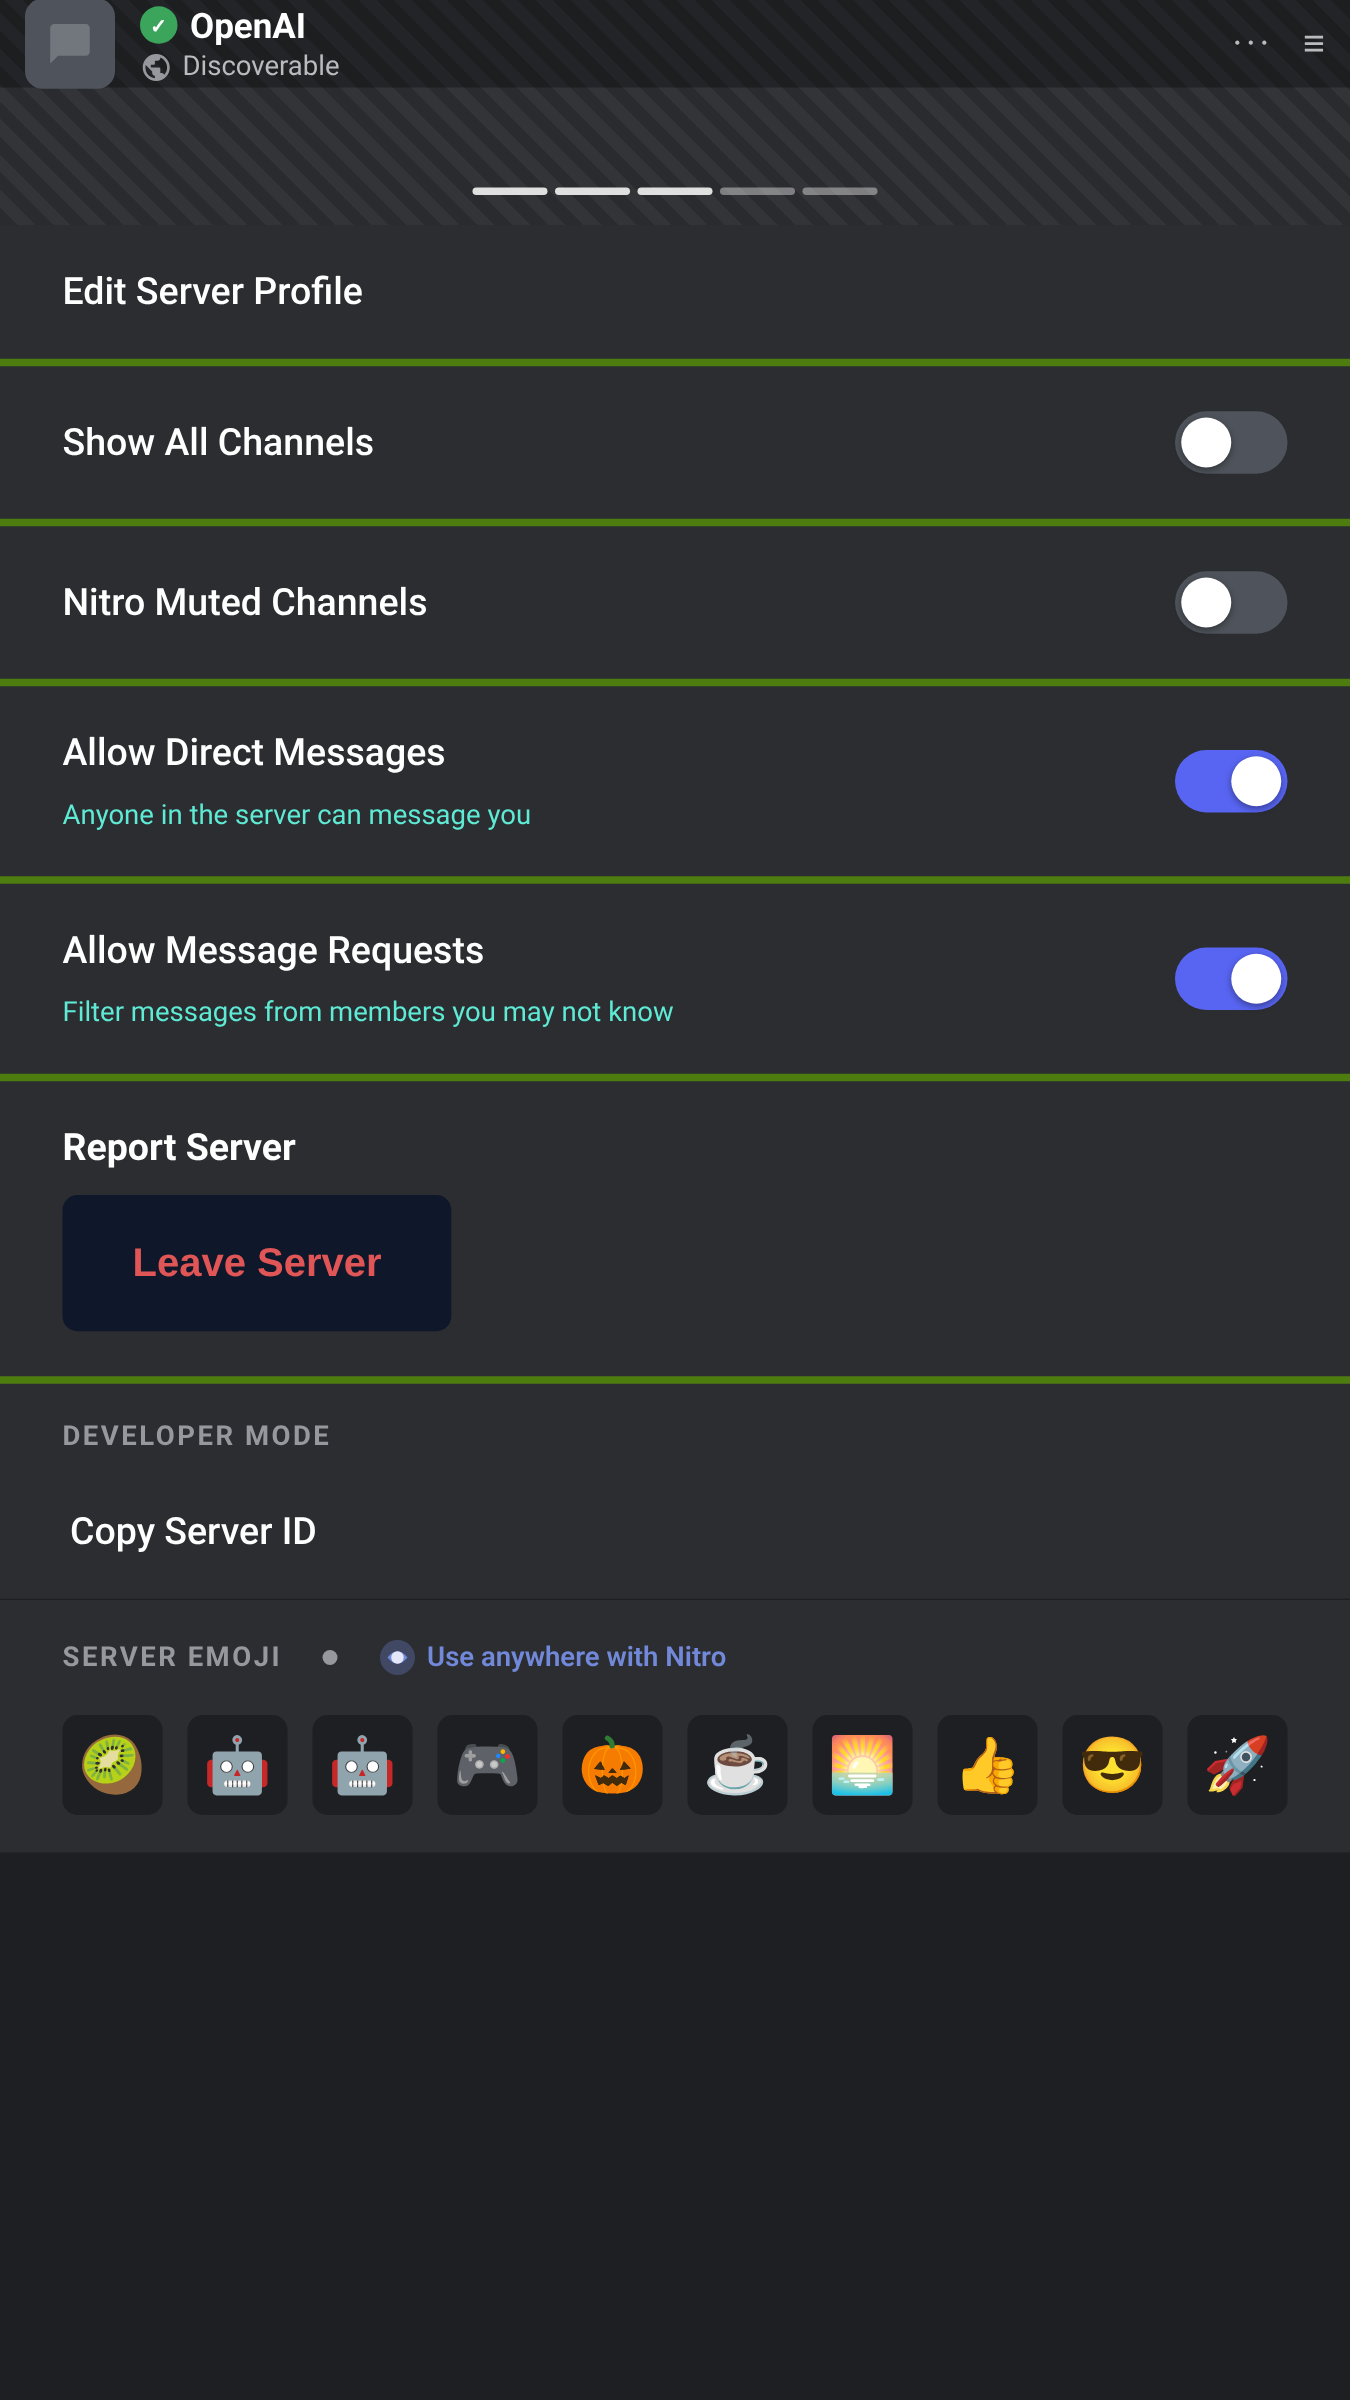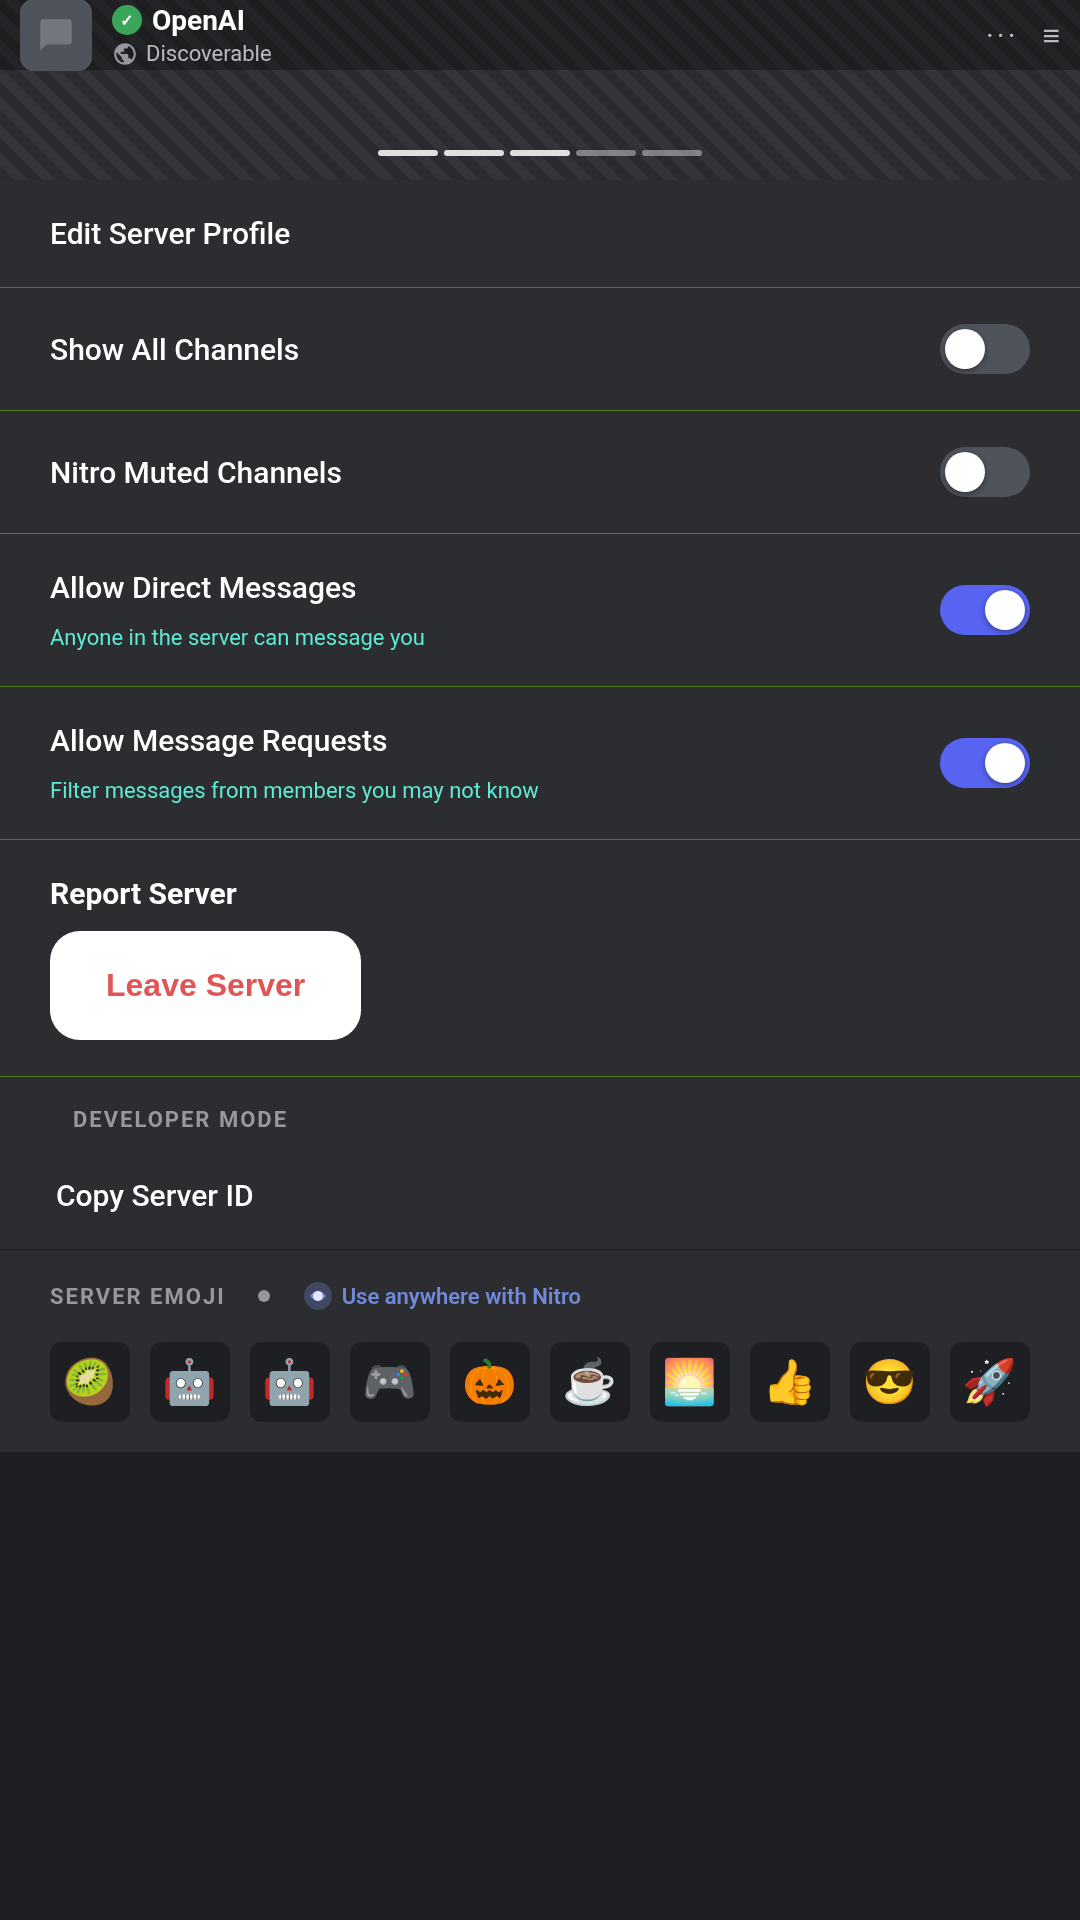--- a/index.html
+++ b/index.html
@@ -109,21 +109,21 @@
     }
 
     
     .content {
       background: #2b2d31;
       padding: 0;
     }
 
     .section {
       padding: 36px 50px;
-      border-bottom: 1px solid #4d7c0f;
+      border-bottom: 6px solid #4d7c0f;
     }
 
     .section-item {
       display: flex;
       align-items: center;
       justify-content: space-between;
     }
 
     .section-title {
       font-size: 30px;
@@ -170,44 +170,43 @@
     .toggle.off .toggle-knob {
       left: 5px;
     }
 
     .toggle.on .toggle-knob {
       left: 45px;
     }
 
     
     .leave-server-btn {
-      background: #ffffff;
+      background: #0f172a;
       border: none;
-      border-radius: 30px;
+      border-radius: 12px;
       padding: 36px 56px;
       cursor: pointer;
       display: inline-block;
       margin-top: 20px;
     }
 
     .leave-server-btn span {
       font-size: 32px;
       font-weight: 600;
       color: #e05555;
     }
 
     
     .section-header-label {
       font-size: 22px;
       font-weight: 700;
       color: #96989d;
       letter-spacing: 2px;
       text-transform: uppercase;
       padding: 30px 50px 10px;
-      margin-left: 23px;
     }
 
     .copy-server-id-section {
       background: #2b2d31;
       padding: 36px 56px;
       border-bottom: 1px solid #1e1f22;
     }
 
     .copy-server-id-section .section-title {
       font-size: 30px;

